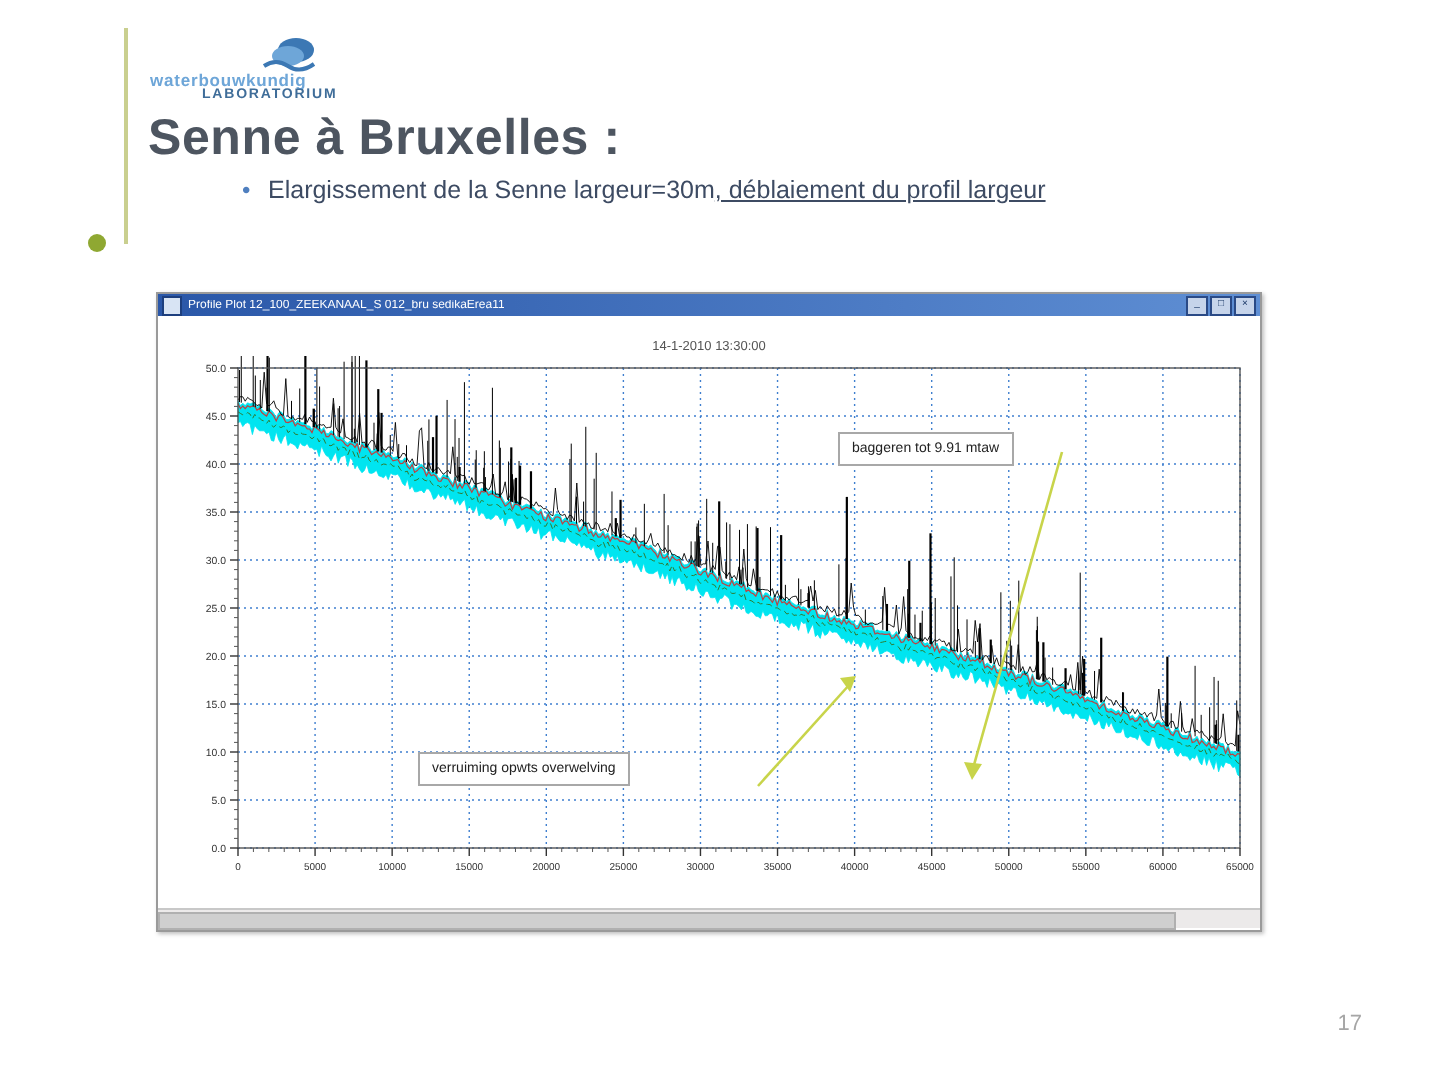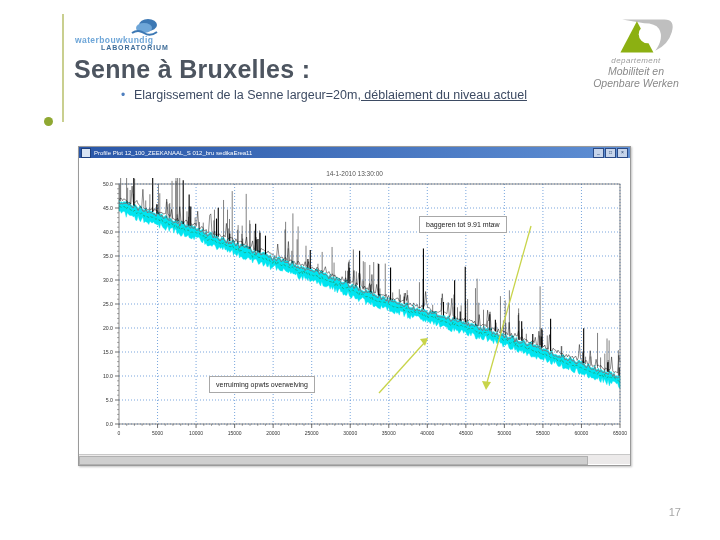--- a/index.html
+++ b/index.html
@@ -202,38 +202,26 @@
       <svg viewBox="0 0 28 20" width="28" height="20">
         <ellipse cx="17" cy="7" rx="9" ry="6" fill="#3c78b4"></ellipse>
         <ellipse cx="13" cy="10" rx="8" ry="5" fill="#6ea6d8"></ellipse>
         <path d="M1 15 Q7 11 13 15 Q19 19 26 14" stroke="#3c78b4" stroke-width="2" fill="none"></path>
       </svg>
     </span>
     <span class="wl-l1">waterbouwkundig</span>
     <span class="wl-l2">LABORATORIUM</span>
   </div>
 
-  <div class="mow-logo">
-    <div class="mow-mark">
-      <svg viewBox="0 0 90 48" width="90" height="44">
-        <path d="M30 6 L76 6 Q88 6 84 20 Q80 34 66 40 Q76 26 70 16 Q66 10 54 10 Z" fill="#bfbfbf"></path>
-        <path d="M28 42 L46 8 L64 42 Z" fill="#8cb012"></path>
-        <circle cx="58" cy="22" r="10" fill="#ffffff"></circle>
-      </svg>
-    </div>
-    <div class="mow-dep">departement</div>
-    <div class="mow-l1">Mobiliteit en</div>
-    <div class="mow-l2">Openbare Werken</div>
-  </div>
 
   <div class="title">Senne à Bruxelles :</div>
 
   <div class="bullets">
     <div class="bullet">
-      <span>Elargissement de la Senne largeur=20m</span><span class="u">, déblaiement du niveau actuel</span>
+      <span>Elargissement de la Senne largeur=30m</span><span class="u">, déblaiement du profil largeur</span>
     </div>
   </div>
 
   <div class="win">
 
     <div class="win-title">
       <span class="win-ico"></span>
       <span class="win-title-text">Profile Plot  12_100_ZEEKANAAL_S 012_bru sedikaErea11</span>
       <span class="win-btns">
         <span class="win-btn">_</span>

